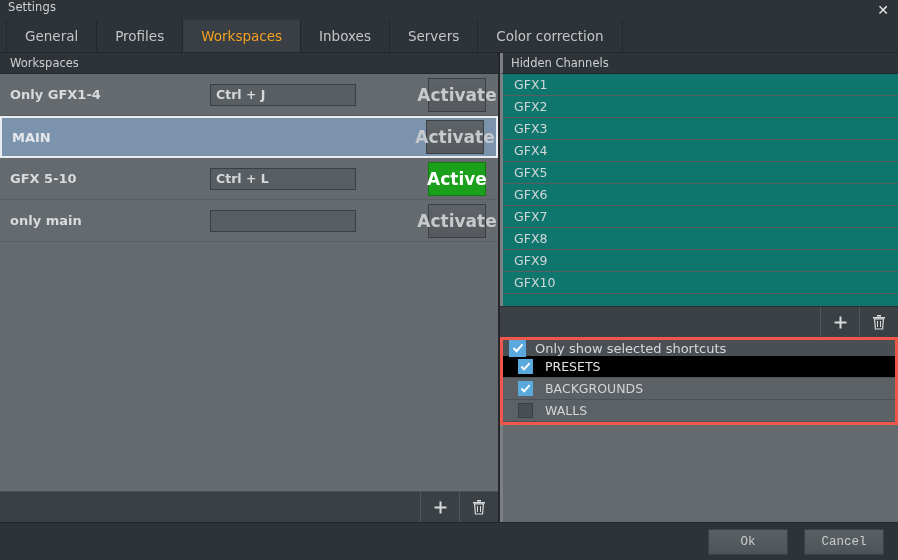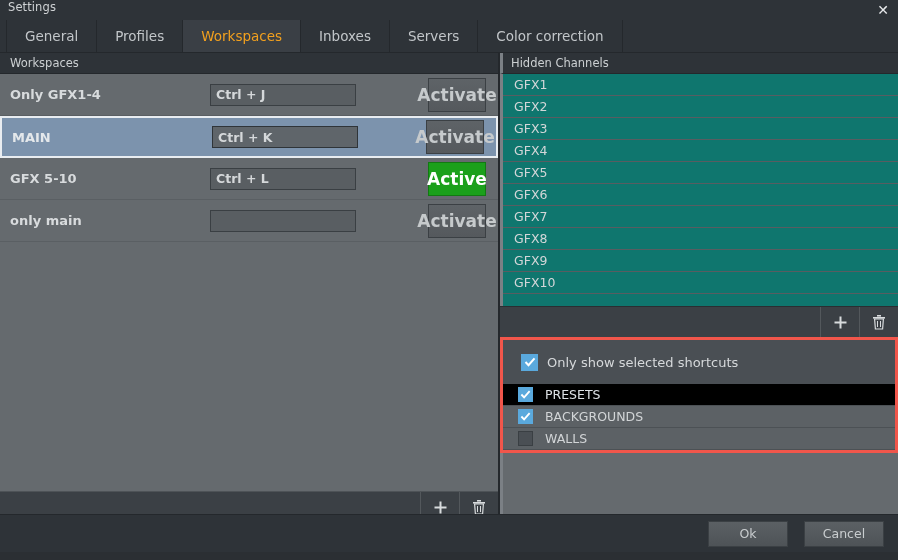--- a/index.html
+++ b/index.html
@@ -233,25 +233,25 @@
   }
 
   
   .shortcuts-wrap {
     border: 3px solid #f1564b;
     background: #4a4f54;
     box-sizing: border-box;
     flex-shrink: 0;
   }
   .shortcuts-head {
-    height: 44px;
+    height: 16px;
     display: flex;
     align-items: center;
     background: #4a4f54;
-    padding-left: 18px;
+    padding-left: 6px;
     box-sizing: border-box;
   }
   .shortcuts-head .label {
     font-size: 13px;
     color: #d6d9db;
     margin-left: 9px;
   }
   .sc-row {
     height: 22px;
     display: flex;
@@ -296,29 +296,30 @@
     background: #656a6e;
     border-left: 3px solid #7b8085;
     box-sizing: border-box;
   }
 
   
   .footer {
     position: absolute;
     left: 0;
     right: 0;
-    bottom: 8px;
+    bottom: 0;
     height: 38px;
     background: #2e3338;
     display: flex;
     align-items: center;
     justify-content: flex-end;
     padding-right: 14px;
     box-sizing: border-box;
     border-top: 1px solid #24282c;
+    font-family: Liberation Mono, monospace;
   }
   .footer-btn {
     width: 80px;
     height: 26px;
     margin-left: 16px;
     background: linear-gradient(#5b6064, #4e5357);
     border: 1px solid #3b4044;
     color: #c9cdcf;
     font-size: 12.5px;
     display: flex;
@@ -355,21 +356,20 @@
       <div class="ws-row">
         <div class="ws-name">Only GFX1-4</div>
         <div class="ws-input">Ctrl + J</div>
         <div class="ws-btn-cell">
           <div class="btn-activate">Activate</div>
         </div>
       </div>
 
       <div class="ws-row selected">
         <div class="ws-name">MAIN</div>
-        <div class="ws-input">Ctrl + K</div>
         <div class="ws-btn-cell">
           <div class="btn-activate">Activate</div>
         </div>
       </div>
 
       <div class="ws-row">
         <div class="ws-name">GFX 5-10</div>
         <div class="ws-input">Ctrl + L</div>
         <div class="ws-btn-cell">
           <div class="btn-activate is-active">Active</div>

